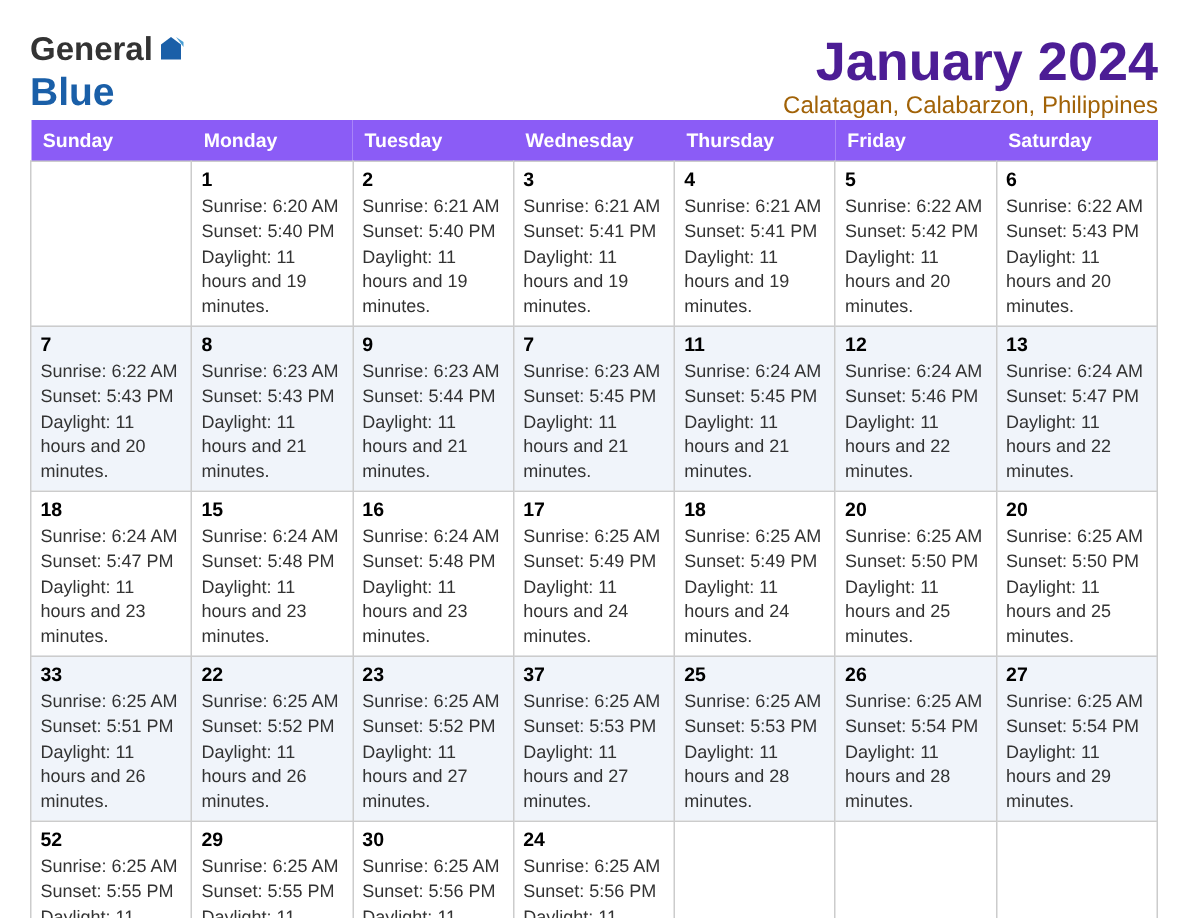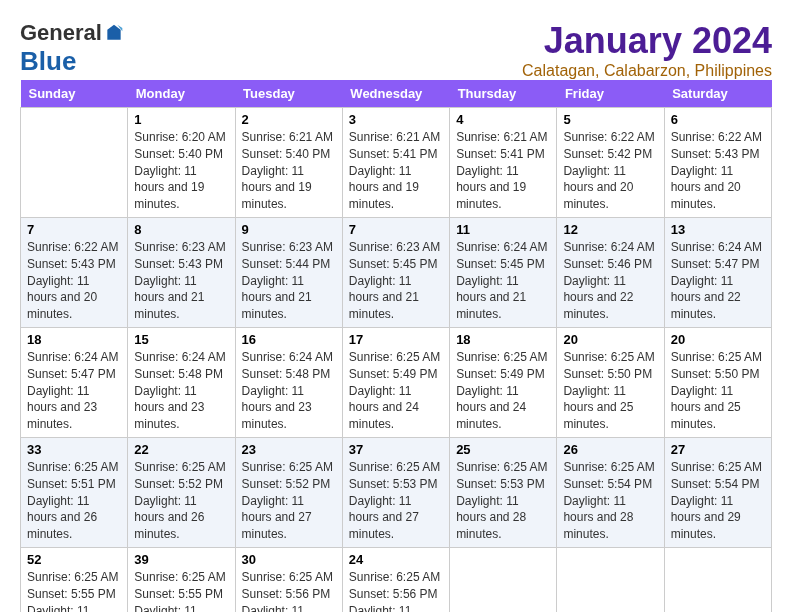--- a/index.html
+++ b/index.html
@@ -238,21 +238,21 @@
           <div class="day-number">27</div>
           <div class="day-info">Sunrise: 6:25 AM<br>Sunset: 5:54 PM<br>Daylight: 11 hours and 29 minutes.</div>
         </td>
       </tr>
       <tr>
         <td>
           <div class="day-number">52</div>
           <div class="day-info">Sunrise: 6:25 AM<br>Sunset: 5:55 PM<br>Daylight: 11 hours and 29 minutes.</div>
         </td>
         <td>
-          <div class="day-number">39</div>
+          <div class="day-number">29</div>
           <div class="day-info">Sunrise: 6:25 AM<br>Sunset: 5:55 PM<br>Daylight: 11 hours and 30 minutes.</div>
         </td>
         <td>
           <div class="day-number">30</div>
           <div class="day-info">Sunrise: 6:25 AM<br>Sunset: 5:56 PM<br>Daylight: 11 hours and 30 minutes.</div>
         </td>
         <td>
           <div class="day-number">24</div>
           <div class="day-info">Sunrise: 6:25 AM<br>Sunset: 5:56 PM<br>Daylight: 11 hours and 31 minutes.</div>
         </td>

